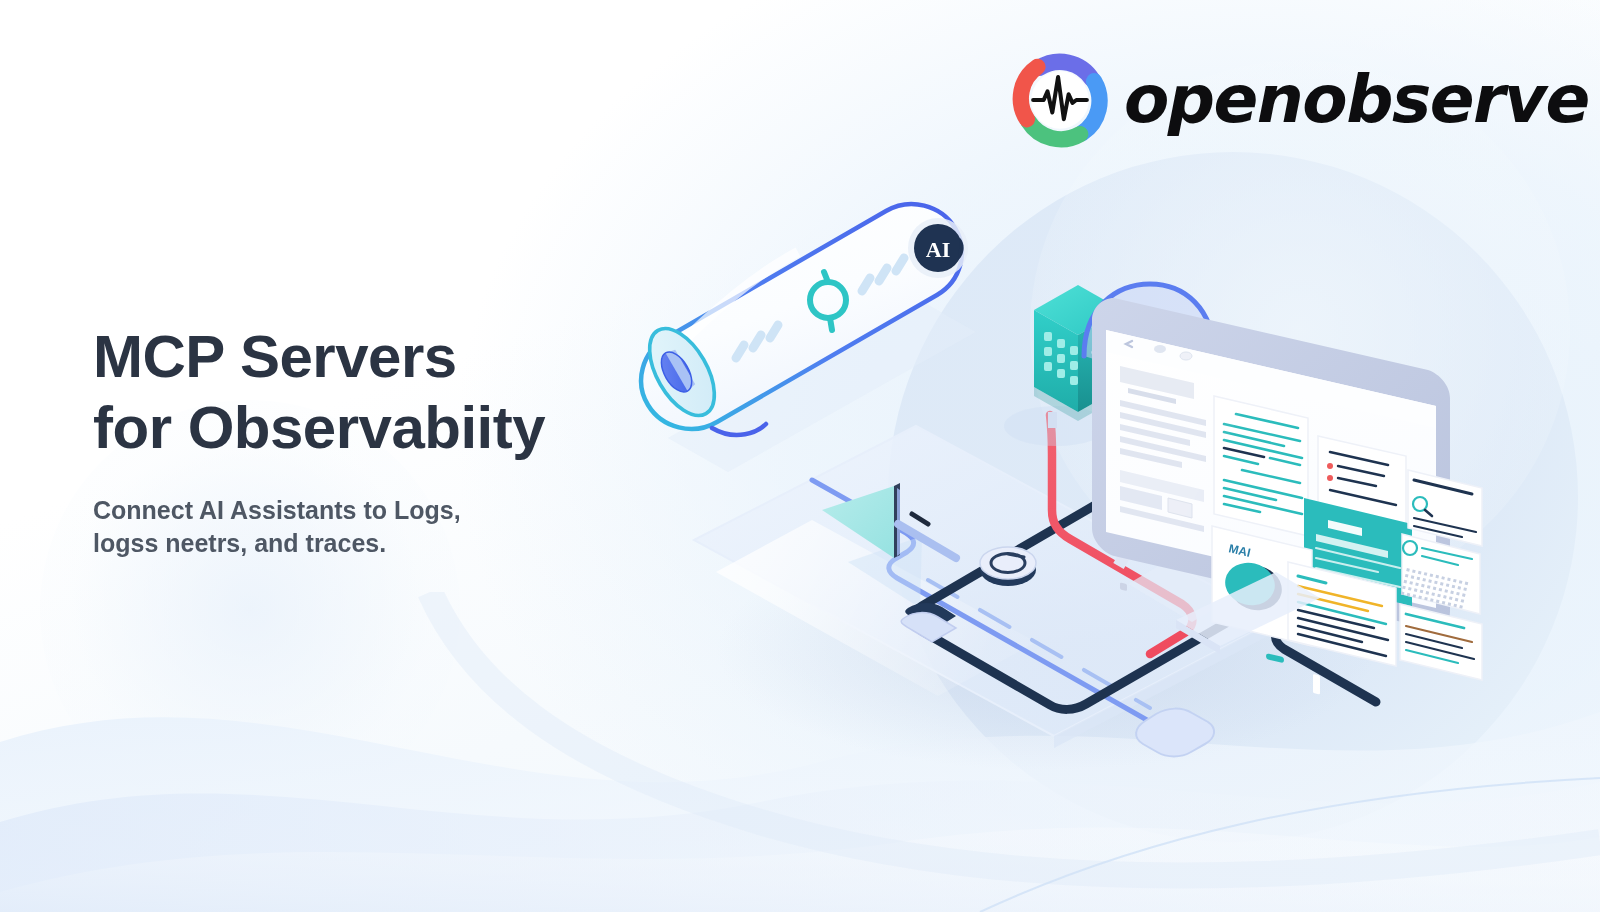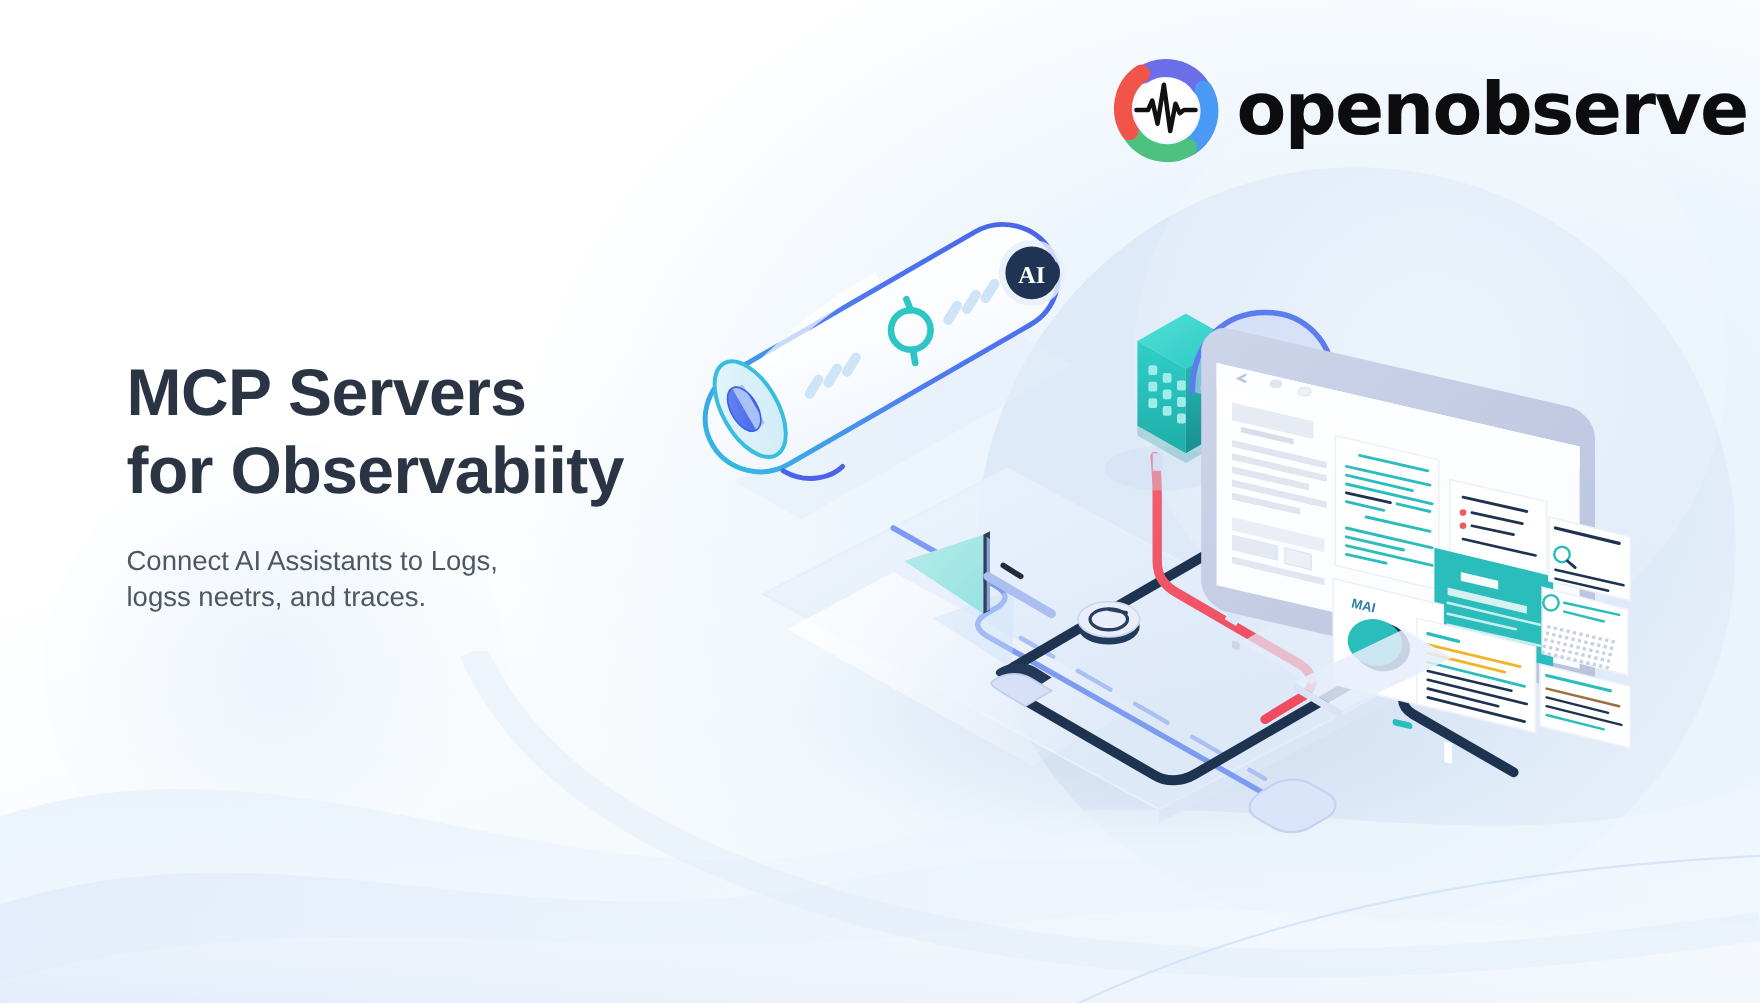--- a/index.html
+++ b/index.html
@@ -60,53 +60,54 @@
   }
 
   
   #logo {
     position: absolute;
     left: 1012px;
     top: 52px;
     display: flex;
     align-items: center;
     gap: 16px;
+    font-style: italic;
   }
   .logo-mark { width: 96px; height: 96px; display:block; }
   .logo-word {
     font-size: 66px;
     font-weight: 700;
     letter-spacing: -1.5px;
     color: #0d0d0f;
     line-height: 1;
     font-family: "DejaVu Sans", sans-serif;
   }
 
   
   #copy {
     position: absolute;
-    left: 115px;
+    left: 93px;
     top: 322px;
     width: 620px;
   }
   #headline {
     font-size: 60px;
     line-height: 1.18;
     font-weight: 700;
     color: #2b3443;
     letter-spacing: -0.5px;
     margin: 0;
     white-space: pre-line;
   }
   #subhead {
     margin: 30px 0 0 0;
     font-size: 25px;
     line-height: 1.34;
     color: #4e5764;
-    font-weight: 400;
+    font-weight: 700;
     white-space: pre-line;
   }
 
   
   #illustration {
     position: absolute;
     left: 616px;
     top: 180px;
     width: 900px;
     height: 620px;

